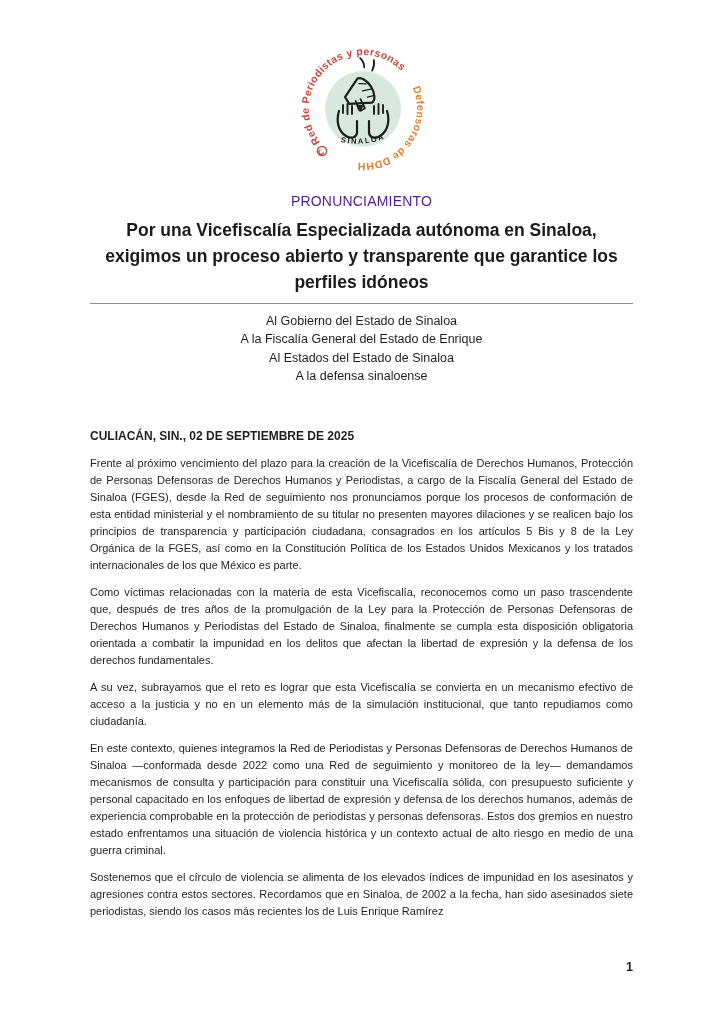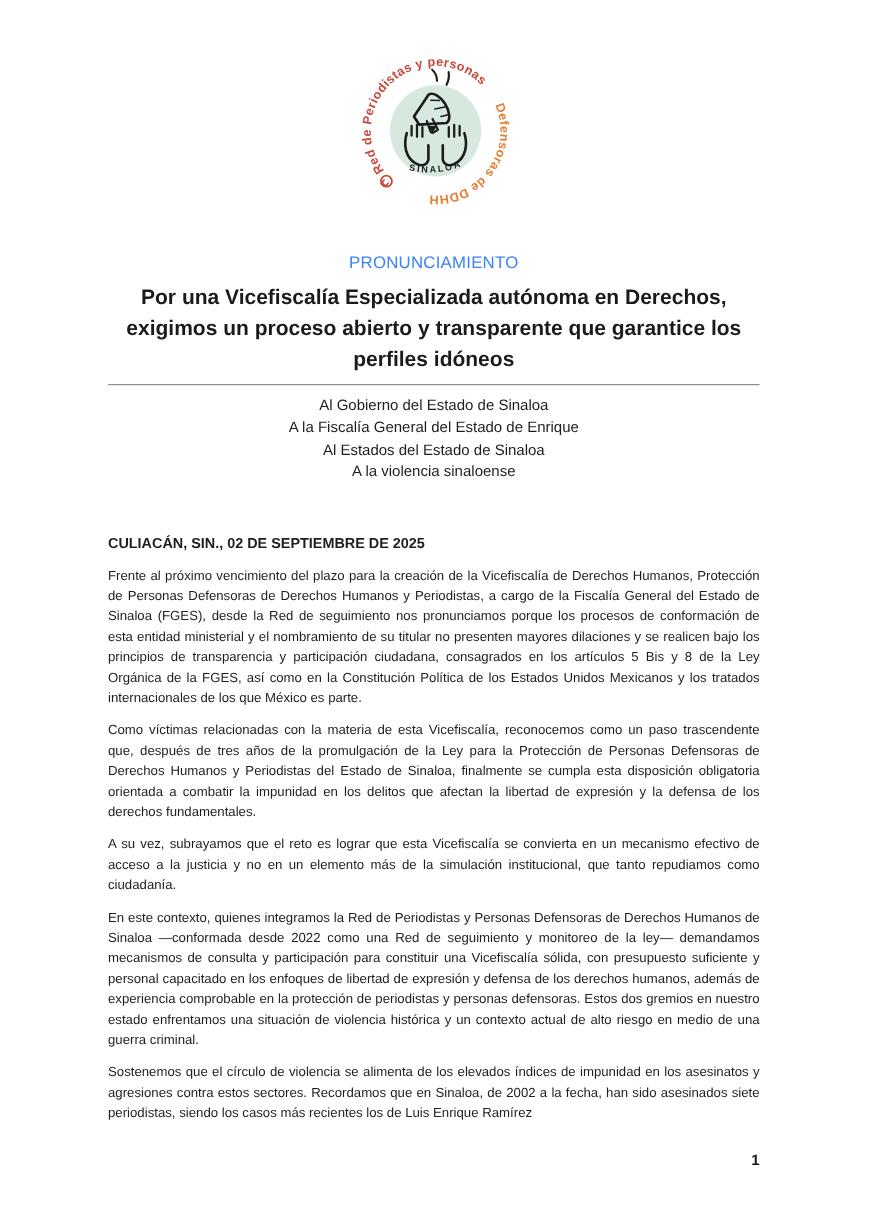--- a/index.html
+++ b/index.html
@@ -35,25 +35,25 @@
   }
   .logo .ink {
     fill: none;
     stroke: #1c1c1a;
     stroke-width: 2.2;
     stroke-linecap: round;
     stroke-linejoin: round;
   }
   .content { margin: 0 92px 0 90px; }
   .kicker {
-    margin-top: 37px;
+    margin-top: 20px;
     text-align: center;
     font-size: 14px;
     letter-spacing: 0.2px;
-    color: #3b82f6;
+    color: #4c1d95;
   }
   .title {
     margin: 8px 0 0 0;
     text-align: center;
     font-size: 17.5px;
     font-weight: bold;
     line-height: 26px;
     color: #1b1b1b;
   }
   .rule {
@@ -131,29 +131,29 @@
     <g>
       <circle cx="29" cy="106" r="4.6" fill="none" stroke="#c8493a" stroke-width="1.5"></circle>
       <path d="M 27.2 105 a 2.3 2.3 0 1 0 3.2 2.8" fill="none" stroke="#c8493a" stroke-width="1.3" stroke-linecap="round"></path>
     </g>
   </svg>
 
   <div class="content">
 
     <div class="kicker">PRONUNCIAMIENTO</div>
 
-    <h1 class="title">Por una Vicefiscalía Especializada autónoma en Derechos, exigimos un proceso abierto y transparente que garantice los perfiles idóneos</h1>
+    <h1 class="title">Por una Vicefiscalía Especializada autónoma en Sinaloa, exigimos un proceso abierto y transparente que garantice los perfiles idóneos</h1>
 
     <hr class="rule">
 
     <div class="addressees">
       <div>Al Gobierno del Estado de Sinaloa</div>
       <div>A la Fiscalía General del Estado de Enrique</div>
       <div>Al Estados del Estado de Sinaloa</div>
-      <div>A la violencia sinaloense</div>
+      <div>A la defensa sinaloense</div>
     </div>
 
     <div class="dateline">CULIACÁN, SIN., 02 DE SEPTIEMBRE DE 2025</div>
 
     <div class="body-text">
       <p>Frente al próximo vencimiento del plazo para la creación de la Vicefiscalía de Derechos Humanos, Protección de Personas Defensoras de Derechos Humanos y Periodistas, a cargo de la Fiscalía General del Estado de Sinaloa (FGES), desde la Red de seguimiento nos pronunciamos porque los procesos de conformación de esta entidad ministerial y el nombramiento de su titular no presenten mayores dilaciones y se realicen bajo los principios de transparencia y participación ciudadana, consagrados en los artículos 5 Bis y 8 de la Ley Orgánica de la FGES, así como en la Constitución Política de los Estados Unidos Mexicanos y los tratados internacionales de los que México es parte.</p>
       <p>Como víctimas relacionadas con la materia de esta Vicefiscalía, reconocemos como un paso trascendente que, después de tres años de la promulgación de la Ley para la Protección de Personas Defensoras de Derechos Humanos y Periodistas del Estado de Sinaloa, finalmente se cumpla esta disposición obligatoria orientada a combatir la impunidad en los delitos que afectan la libertad de expresión y la defensa de los derechos fundamentales.</p>
       <p>A su vez, subrayamos que el reto es lograr que esta Vicefiscalía se convierta en un mecanismo efectivo de acceso a la justicia y no en un elemento más de la simulación institucional, que tanto repudiamos como ciudadanía.</p>
       <p>En este contexto, quienes integramos la Red de Periodistas y Personas Defensoras de Derechos Humanos de Sinaloa —conformada desde 2022 como una Red de seguimiento y monitoreo de la ley— demandamos mecanismos de consulta y participación para constituir una Vicefiscalía sólida, con presupuesto suficiente y personal capacitado en los enfoques de libertad de expresión y defensa de los derechos humanos, además de experiencia comprobable en la protección de periodistas y personas defensoras. Estos dos gremios en nuestro estado enfrentamos una situación de violencia histórica y un contexto actual de alto riesgo en medio de una guerra criminal.</p>
       <p>Sostenemos que el círculo de violencia se alimenta de los elevados índices de impunidad en los asesinatos y agresiones contra estos sectores. Recordamos que en Sinaloa, de 2002 a la fecha, han sido asesinados siete periodistas, siendo los casos más recientes los de Luis Enrique Ramírez</p>

